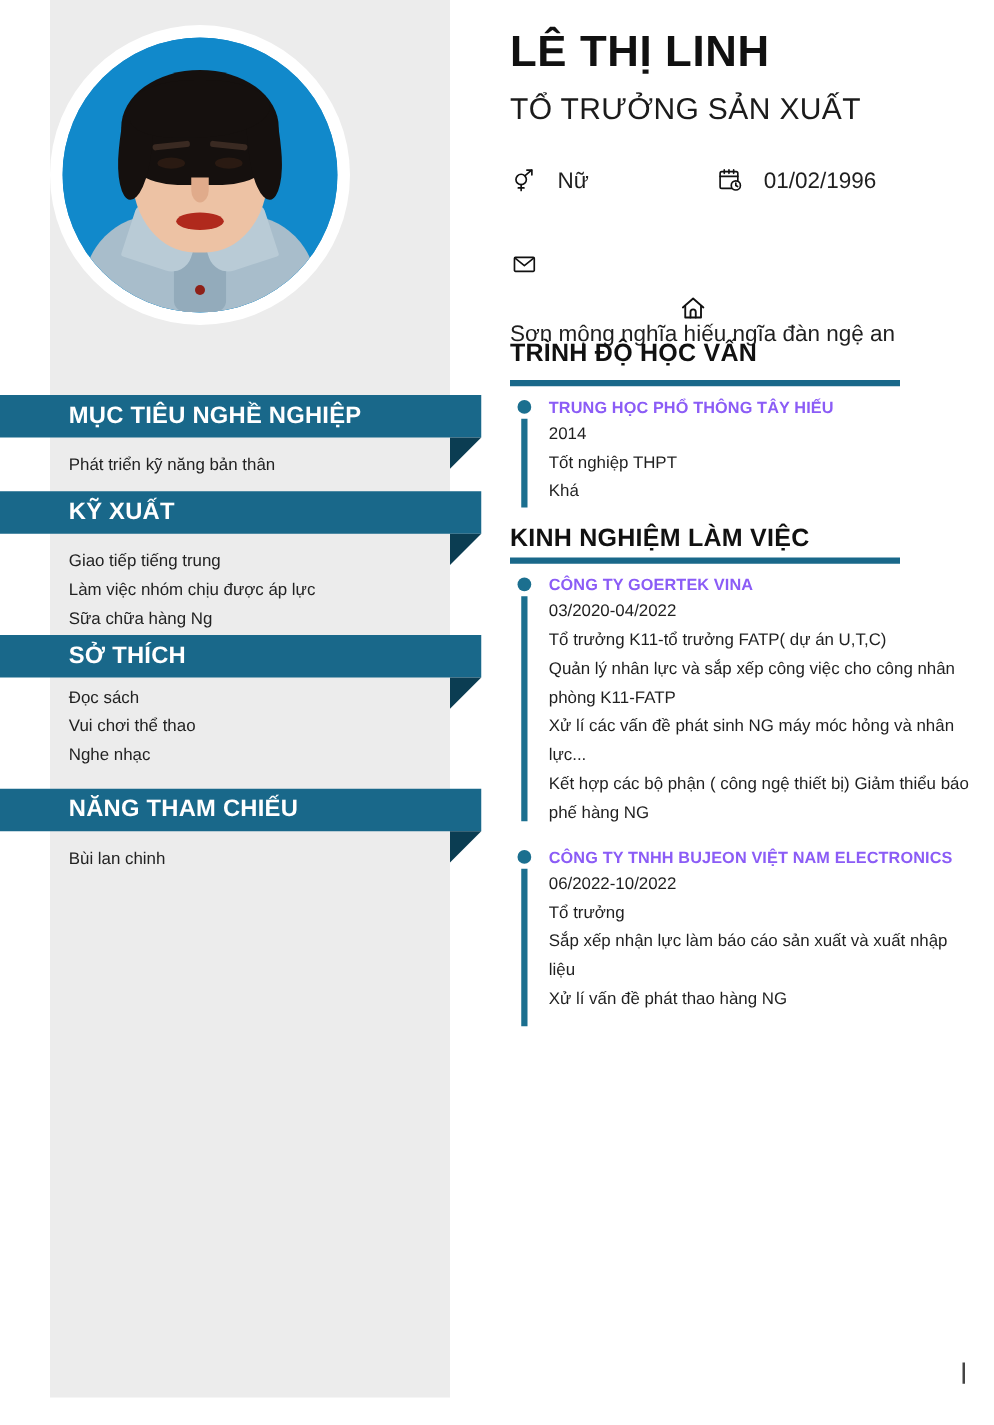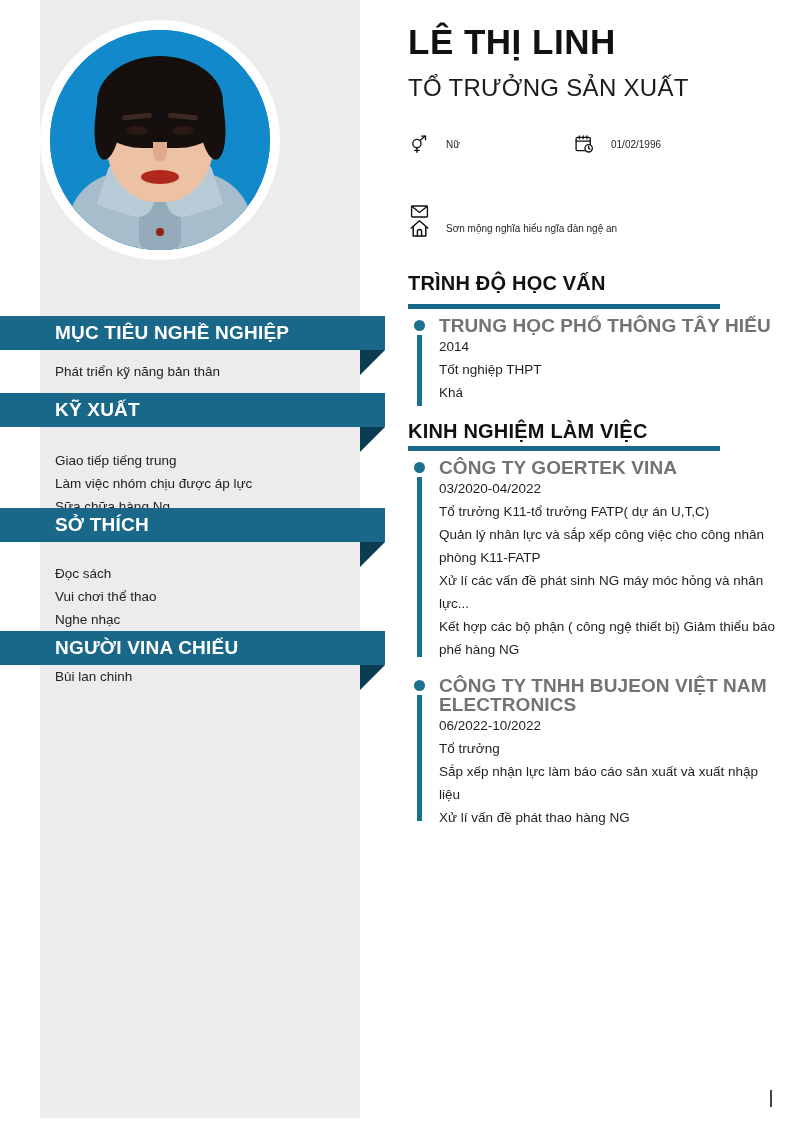--- a/index.html
+++ b/index.html
@@ -140,37 +140,37 @@
     font-weight: normal;
     letter-spacing: 0.3px;
     color: #1b1b1b;
     white-space: nowrap;
   }
 
   .info-row {
     position: absolute;
     display: flex;
     align-items: center;
-    font-size: 10px;
+    font-size: 18px;
     color: #1f1f1f;
     white-space: nowrap;
   }
   .info-row .ico {
     width: 22px;
     height: 22px;
     margin-right: 16px;
     flex: 0 0 22px;
     display: flex;
     align-items: center;
     justify-content: center;
   }
   #row-gender { left: 0;   top: 133px; }
   #row-dob    { left: 165px; top: 133px; }
   #row-email  { left: 0;   top: 200px; }
-  #row-addr   { left: 0;   top: 217px; }
+  #row-addr   { left: 0;   top: 235px; flex-direction: column; }
 
   .rsec-title {
     position: absolute;
     left: 0;
     font-size: 20px;
     font-weight: bold;
     color: #111111;
     letter-spacing: 0.2px;
     white-space: nowrap;
   }
@@ -194,23 +194,23 @@
   }
   .tl-line {
     position: absolute;
     left: 9px;
     top: 19px;
     width: 5px;
     background: #1b6f8f;
   }
   .tl-content { margin-left: 31px; width: 341px; }
   .tl-org {
-    font-size: 19px;
+    font-size: 13px;
     font-weight: bold;
-    color: #737373;
+    color: #8b5cf6;
     line-height: 19px;
     letter-spacing: 0.1px;
   }
   .tl-date {
     font-size: 13.5px;
     color: #1f1f1f;
     line-height: 23px;
   }
   .tl-desc {
     font-size: 13.5px;
@@ -260,43 +260,43 @@
   <div class="sec-fold"></div>
   <div class="sec-body" style="padding-top:10px">
     <div class="line">Phát triển kỹ năng bản thân</div>
   </div>
 </div>
 
 <div class="sec" style="top:393px">
   <div class="sec-bar"></div>
   <div class="sec-bar-title">KỸ XUẤT</div>
   <div class="sec-fold"></div>
-  <div class="sec-body" style="padding-top:22px">
+  <div class="sec-body" style="padding-top:10px">
     <div class="line">Giao tiếp tiếng trung</div>
     <div class="line">Làm việc nhóm chịu được áp lực</div>
     <div class="line">Sữa chữa hàng Ng</div>
   </div>
 </div>
 
 <div class="sec" style="top:508px">
   <div class="sec-bar"></div>
   <div class="sec-bar-title">SỞ THÍCH</div>
   <div class="sec-fold"></div>
-  <div class="sec-body" style="padding-top:20px">
+  <div class="sec-body" style="padding-top:4px">
     <div class="line">Đọc sách</div>
     <div class="line">Vui chơi thể thao</div>
     <div class="line">Nghe nhạc</div>
   </div>
 </div>
 
 <div class="sec" style="top:631px">
   <div class="sec-bar"></div>
-  <div class="sec-bar-title">NGƯỜI VINA CHIẾU</div>
+  <div class="sec-bar-title">NĂNG THAM CHIẾU</div>
   <div class="sec-fold"></div>
-  <div class="sec-body" style="">
+  <div class="sec-body" style="padding-top:10px">
     <div class="line">Bùi lan chinh</div>
     <div class="line gap"></div>
   </div>
 </div>
 
 <div id="right-col">
 
   <div id="fullname">LÊ THỊ LINH</div>
   <div id="jobtitle">TỔ TRƯỞNG SẢN XUẤT</div>
 

